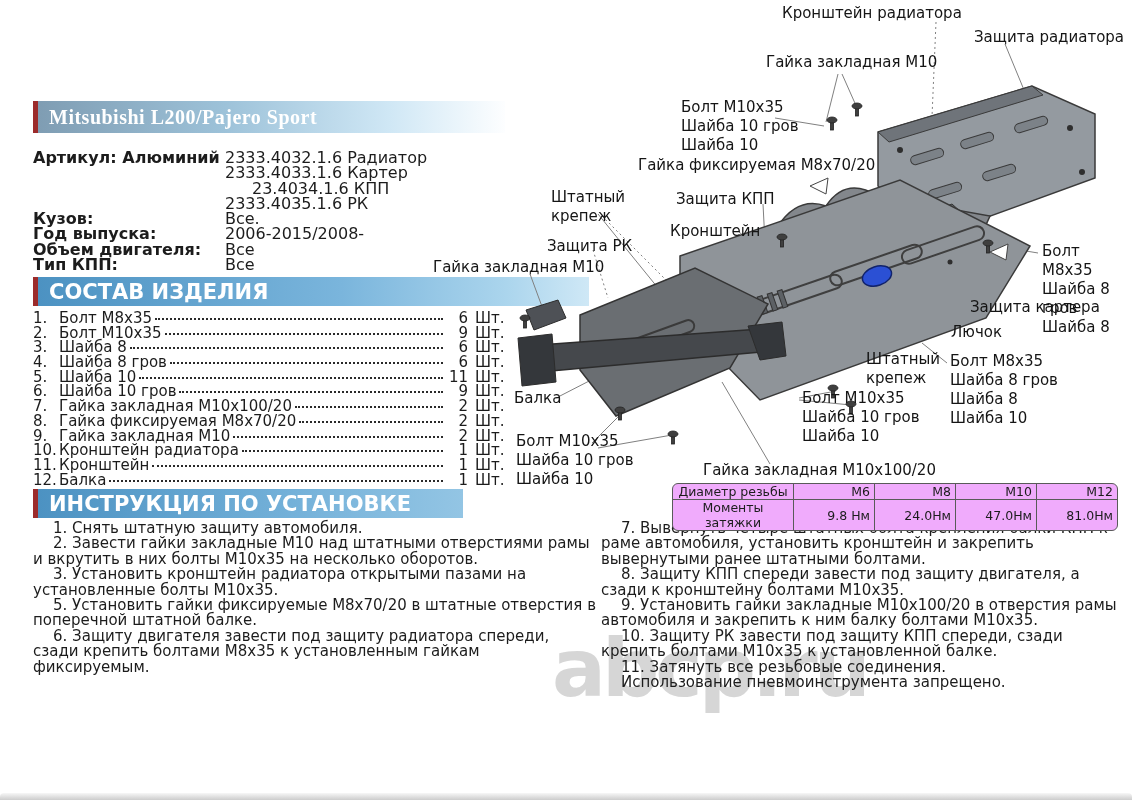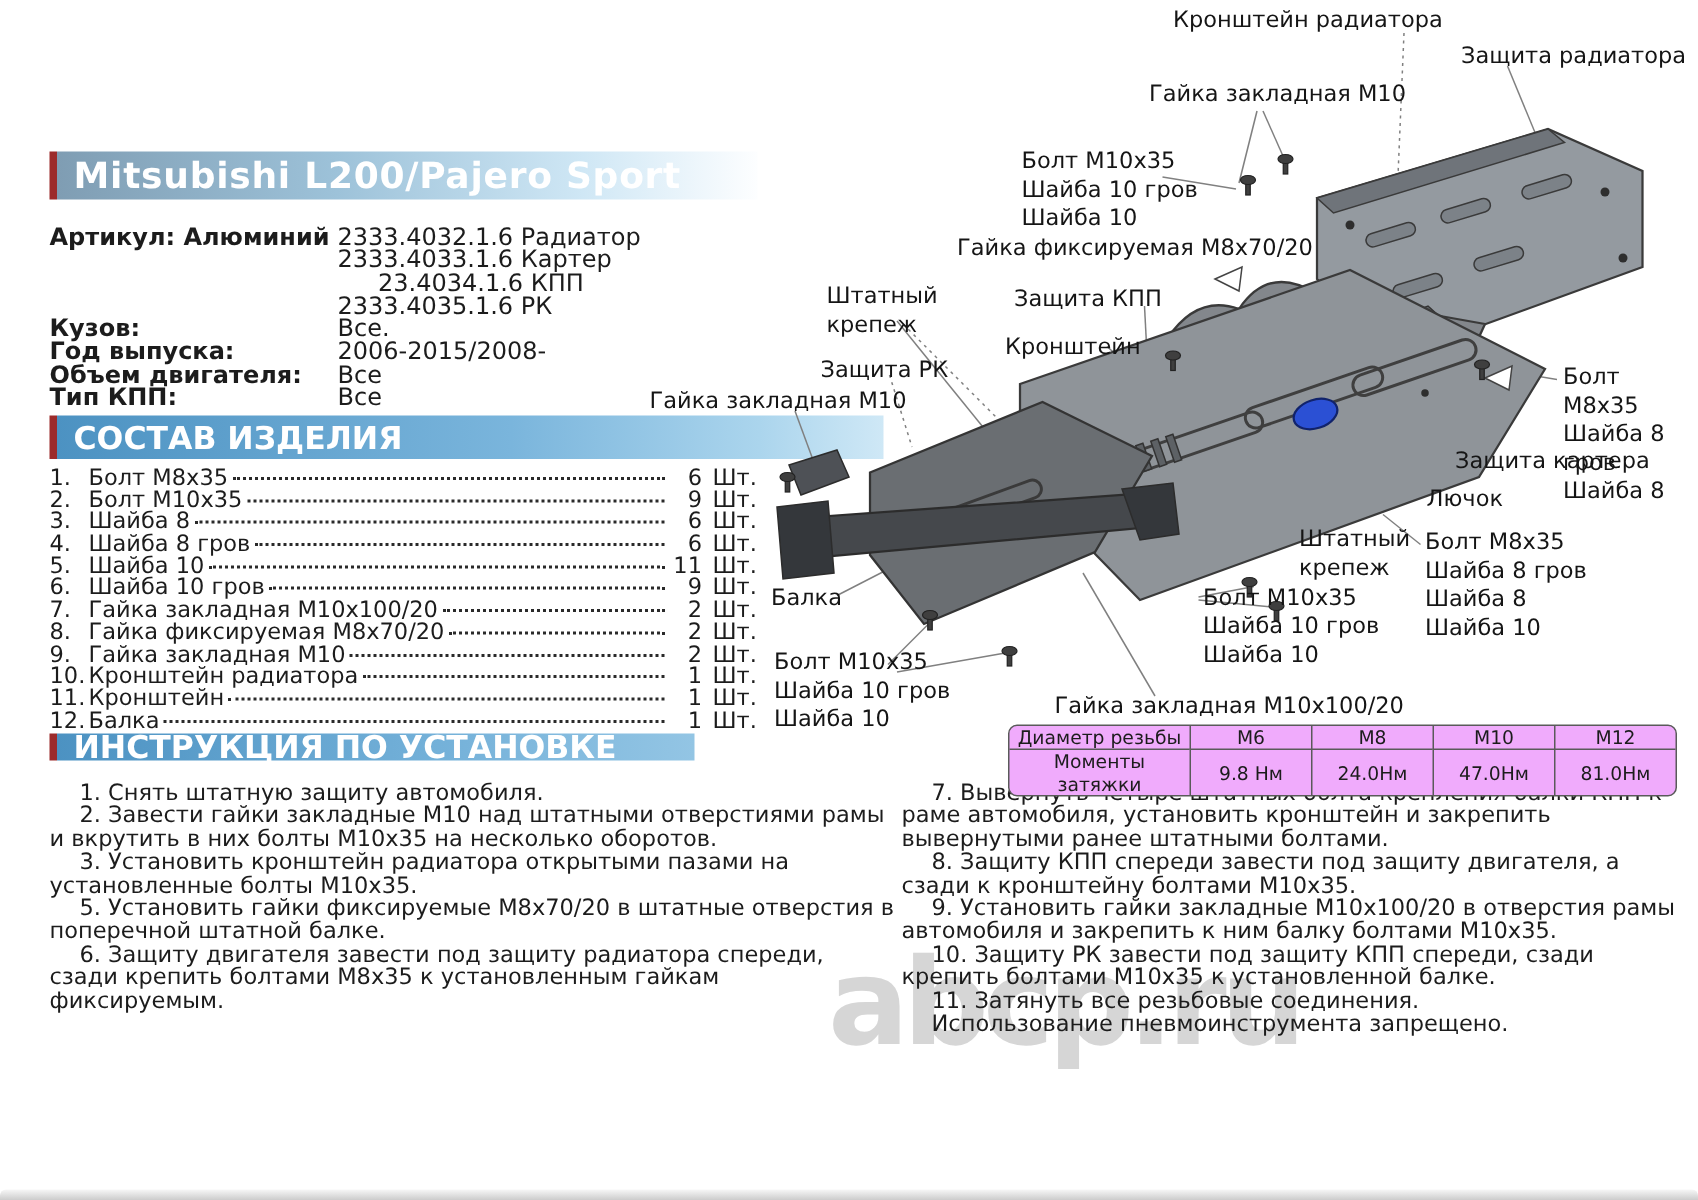--- a/index.html
+++ b/index.html
@@ -9,29 +9,30 @@
     overflow:hidden;
   }
 
   
   .bar {
     position:absolute; display:flex; align-items:center;
     border-left:5px solid #9c2b2b; box-sizing:border-box; padding-left:11px;
     color:#ffffff; font-weight:bold;
   }
   .title-bar {
-    left:33px; top:101px; width:472px; height:32px; font-size:24px; letter-spacing:.5px;
+    left:33px; top:101px; width:472px; height:32px; font-size:20px; letter-spacing:.5px;
     background:linear-gradient(90deg,#7f9db3 0%,#9dc2d9 40%,#cfe7f5 75%,#fdfeff 100%);
+    font-family:Liberation Serif, serif;
   }
   .parts-bar {
     left:33px; top:277px; width:556px; height:29px; font-size:21px;
     background:linear-gradient(90deg,#4c92c2 0%,#7ab5dc 55%,#abd5ed 85%,#cfe8f6 100%);
   }
   .instr-bar {
-    left:33px; top:489px; width:430px; height:18px; font-size:21px;
+    left:33px; top:489px; width:430px; height:29px; font-size:21px;
     background:linear-gradient(90deg,#4c92c2 0%,#74b1d9 60%,#93c5e4 100%);
   }
 
   
   .specs { position:absolute; left:33px; top:150px; width:480px; font-size:16px; line-height:15.3px; }
   .spec-flex { display:flex; }
   .spec-label { font-weight:bold; width:192px; flex:0 0 192px; }
   .articul-values div { white-space:nowrap; }
   .articul-indent { padding-left:27px; }
   .spec-rows { }
@@ -52,21 +53,21 @@
   .instr-col p { margin:0; text-indent:20px; }
   .instr-left { left:33px; top:521px; width:566px; }
   .instr-right { left:601px; top:521px; width:528px; }
 
   
   .torque { position:absolute; left:672px; top:483px; z-index:3; border-collapse:separate; border-spacing:0;
     border:1px solid #5a5a5a; border-radius:6px; background:#f0abfc; font-size:12.5px; }
   .torque td { border-left:1px solid #5a5a5a; text-align:center; height:15px; padding:0 4px; }
   .torque tr td:first-child { border-left:none; width:112px; }
   .torque tr:first-child td { border-bottom:1px solid #5a5a5a; }
-  .torque td.val { width:72px; }
+  .torque td.val { width:72px;text-align:right; }
 
   
   .diagram { position:absolute; left:430px; top:0; width:702px; height:492px; }
   .diagram svg { position:absolute; left:0; top:0; }
   .dlabel { position:absolute; font-size:15px; line-height:19px; white-space:pre-line; color:#151515; }
 
   
   .watermark { position:absolute; left:552px; top:622px; z-index:1; font-size:80px; font-weight:bold;
     color:#b5b5b5; opacity:.55; letter-spacing:-4px; }
   .bottom-edge { position:absolute; left:0; bottom:0; width:100%; height:7px;

